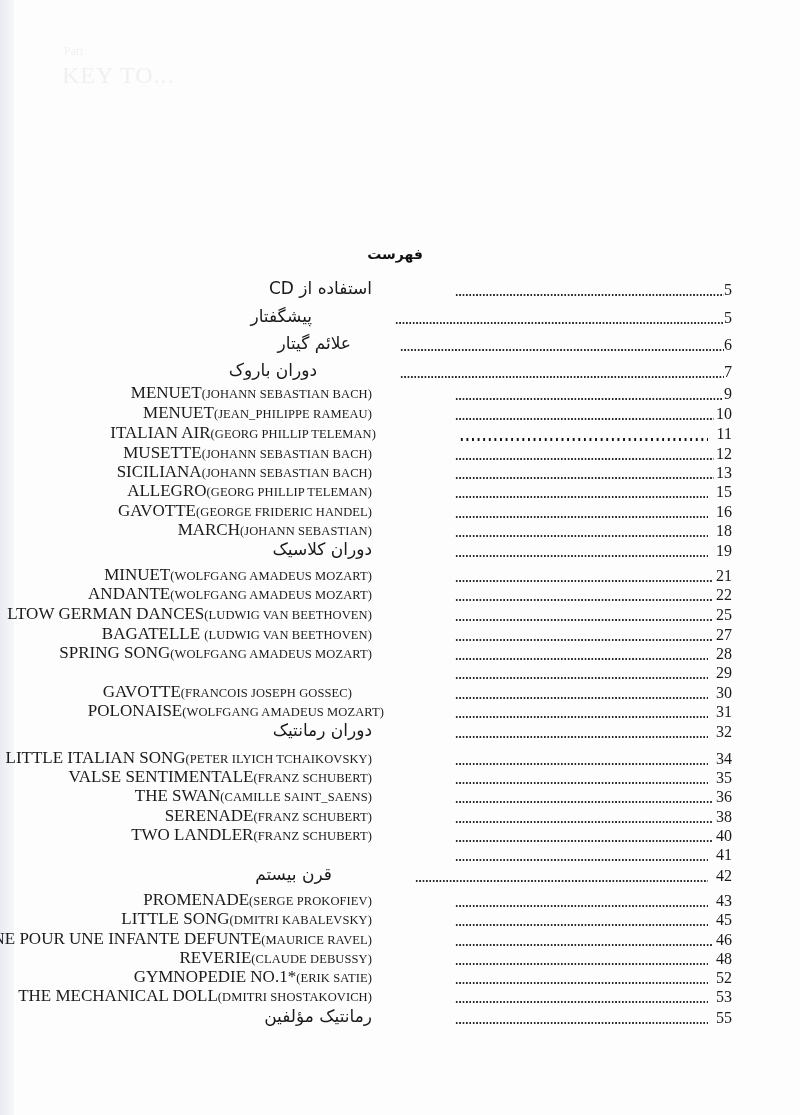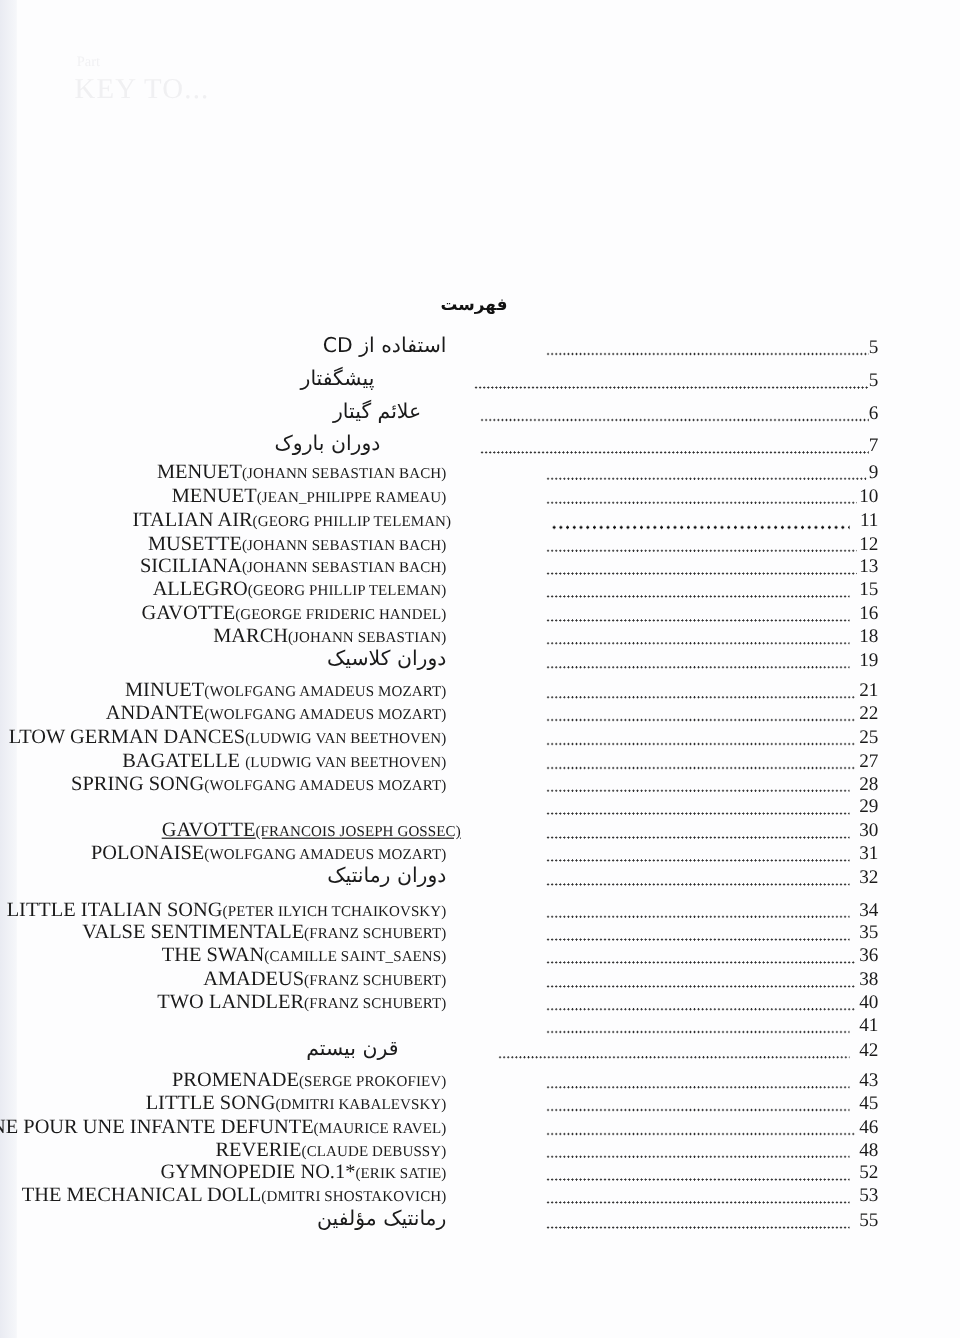--- a/index.html
+++ b/index.html
@@ -189,27 +189,27 @@
       <span class="main">SPRING SONG</span><span class="composer">(WOLFGANG AMADEUS MOZART)</span>
     </span>
     <span class="leader" style="left: 455px; width: 253px;"></span>
     <span class="page-num" style="left: 702px;">28</span>
   </div>
     <div class="row" style="top: 663px;">
     <span class="leader" style="left: 455px; width: 253px;"></span>
     <span class="page-num" style="left: 702px;">29</span>
   </div>
     <div class="row" style="top: 683px;">
-    <span class="title" style="right: 333px; text-decoration: underline;">
+    <span class="title" style="right: 365px;">
       <span class="main">GAVOTTE</span><span class="composer">(FRANCOIS JOSEPH GOSSEC)</span>
     </span>
     <span class="leader" style="left: 455px; width: 253px;"></span>
     <span class="page-num" style="left: 702px;">30</span>
   </div>
-    <div class="row" style="top: 702px;">
+    <div class="row" style="top: 702px; padding-left: 12px;">
     <span class="title" style="right: 345px;">
       <span class="main">POLONAISE</span><span class="composer">(WOLFGANG AMADEUS MOZART)</span>
     </span>
     <span class="leader" style="left: 455px; width: 253px;"></span>
     <span class="page-num" style="left: 702px;">31</span>
   </div>
     <div class="row" style="top: 722px;">
     <span class="title fa" style="right: 345px;">
       <span class="main">دوران رمانتیک</span>
     </span>
@@ -232,21 +232,21 @@
   </div>
     <div class="row" style="top: 787px;">
     <span class="title" style="right: 345px;">
       <span class="main">THE SWAN</span><span class="composer">(CAMILLE SAINT_SAENS)</span>
     </span>
     <span class="leader" style="left: 455px; width: 258px;"></span>
     <span class="page-num" style="left: 702px;">36</span>
   </div>
     <div class="row" style="top: 807px;">
     <span class="title" style="right: 345px;">
-      <span class="main">AMADEUS</span><span class="composer">(FRANZ SCHUBERT)</span>
+      <span class="main">SERENADE</span><span class="composer">(FRANZ SCHUBERT)</span>
     </span>
     <span class="leader" style="left: 455px; width: 258px;"></span>
     <span class="page-num" style="left: 702px;">38</span>
   </div>
     <div class="row" style="top: 826px;">
     <span class="title" style="right: 345px;">
       <span class="main">TWO LANDLER</span><span class="composer">(FRANZ SCHUBERT)</span>
     </span>
     <span class="leader" style="left: 455px; width: 258px;"></span>
     <span class="page-num" style="left: 702px;">40</span>

